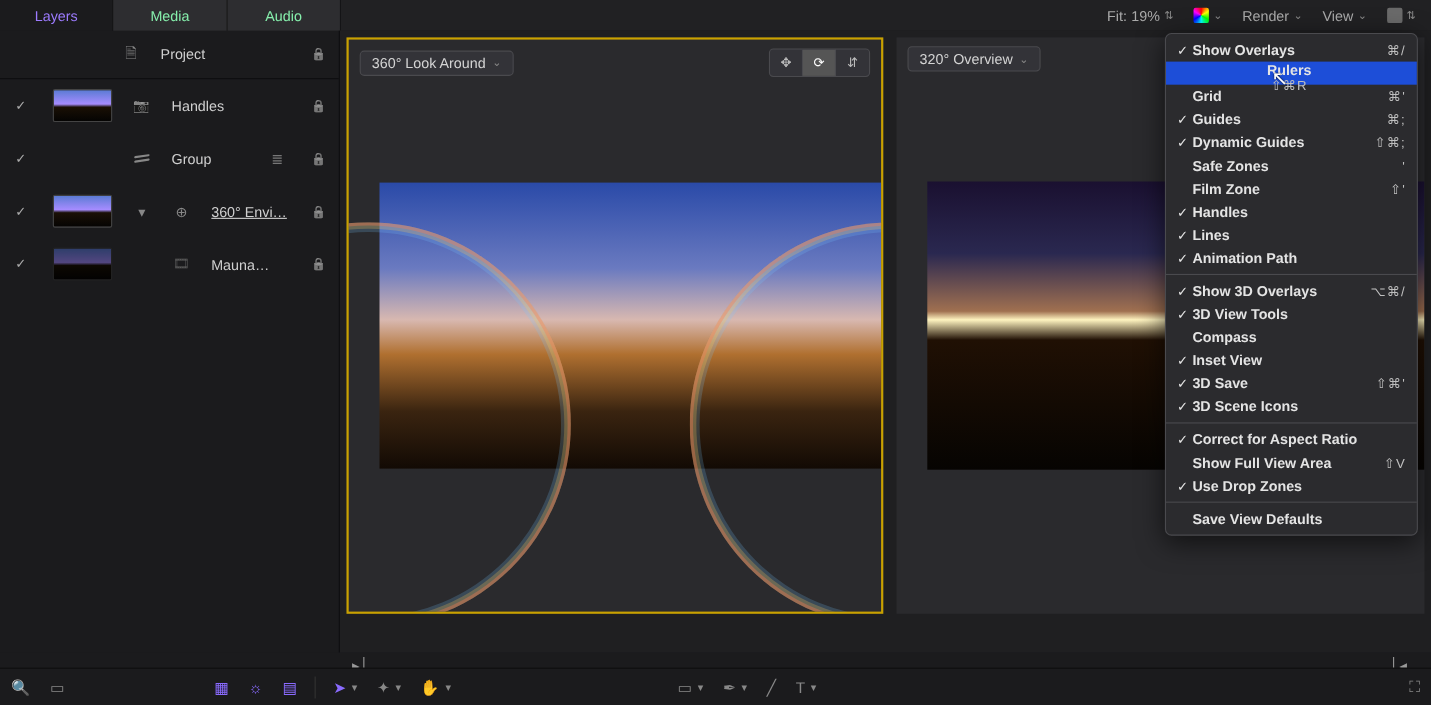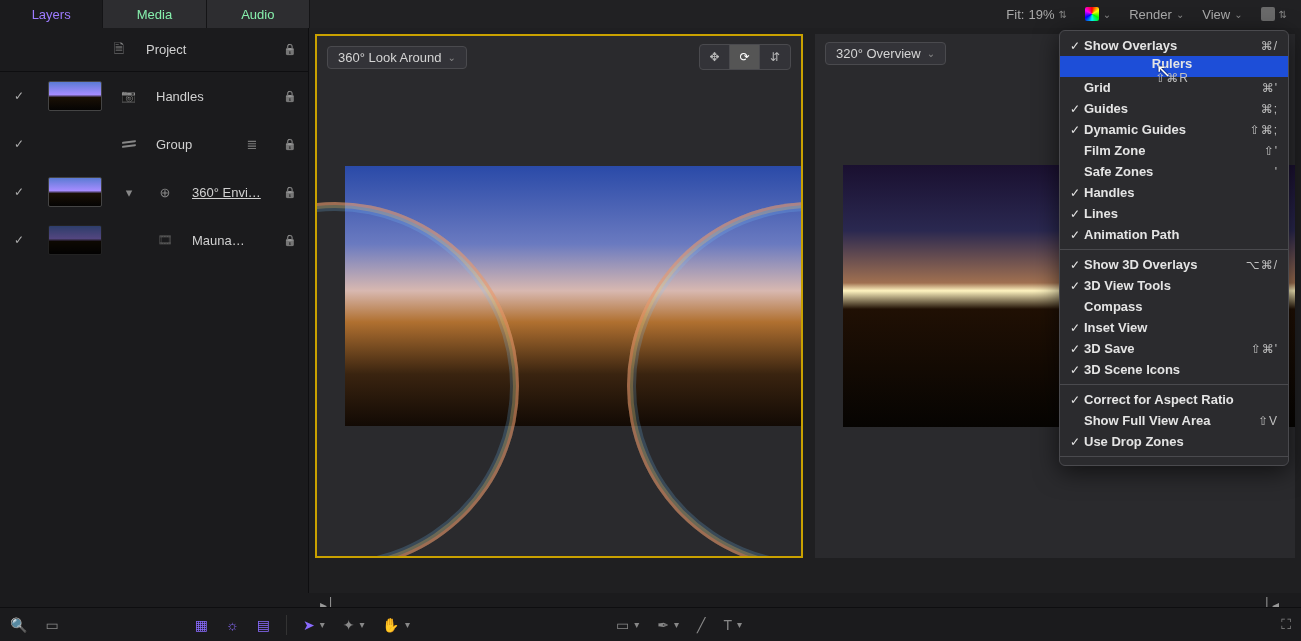--- a/index.html
+++ b/index.html
@@ -238,29 +238,29 @@
       <span class="lbl">Guides</span>
       <span class="sc">⌘;</span>
     </div>
     <div class="mitem">
       <span class="chk">✓</span>
       <span class="lbl">Dynamic Guides</span>
       <span class="sc">⇧⌘;</span>
     </div>
     <div class="mitem">
       <span class="chk"></span>
+      <span class="lbl">Safe Zones</span>
+      <span class="sc">'</span>
+    </div>
+    <div class="mitem">
+      <span class="chk"></span>
       <span class="lbl">Film Zone</span>
       <span class="sc">⇧'</span>
     </div>
     <div class="mitem">
-      <span class="chk"></span>
-      <span class="lbl">Safe Zones</span>
-      <span class="sc">'</span>
-    </div>
-    <div class="mitem">
       <span class="chk">✓</span>
       <span class="lbl">Handles</span>
       <span class="sc"></span>
     </div>
     <div class="mitem">
       <span class="chk">✓</span>
       <span class="lbl">Lines</span>
       <span class="sc"></span>
     </div>
     <div class="mitem">
@@ -309,14 +309,19 @@
       <span class="chk"></span>
       <span class="lbl">Show Full View Area</span>
       <span class="sc">⇧V</span>
     </div>
     <div class="mitem">
       <span class="chk">✓</span>
       <span class="lbl">Use Drop Zones</span>
       <span class="sc"></span>
     </div>
     <div class="msep"></div>
+    <div class="mitem">
+      <span class="chk"></span>
+      <span class="lbl">Save View Defaults</span>
+      <span class="sc"></span>
+    </div>
   </div>
 <span class="cursor" style="top:60px; right:130px;">↖</span>
 
 </body></html>

